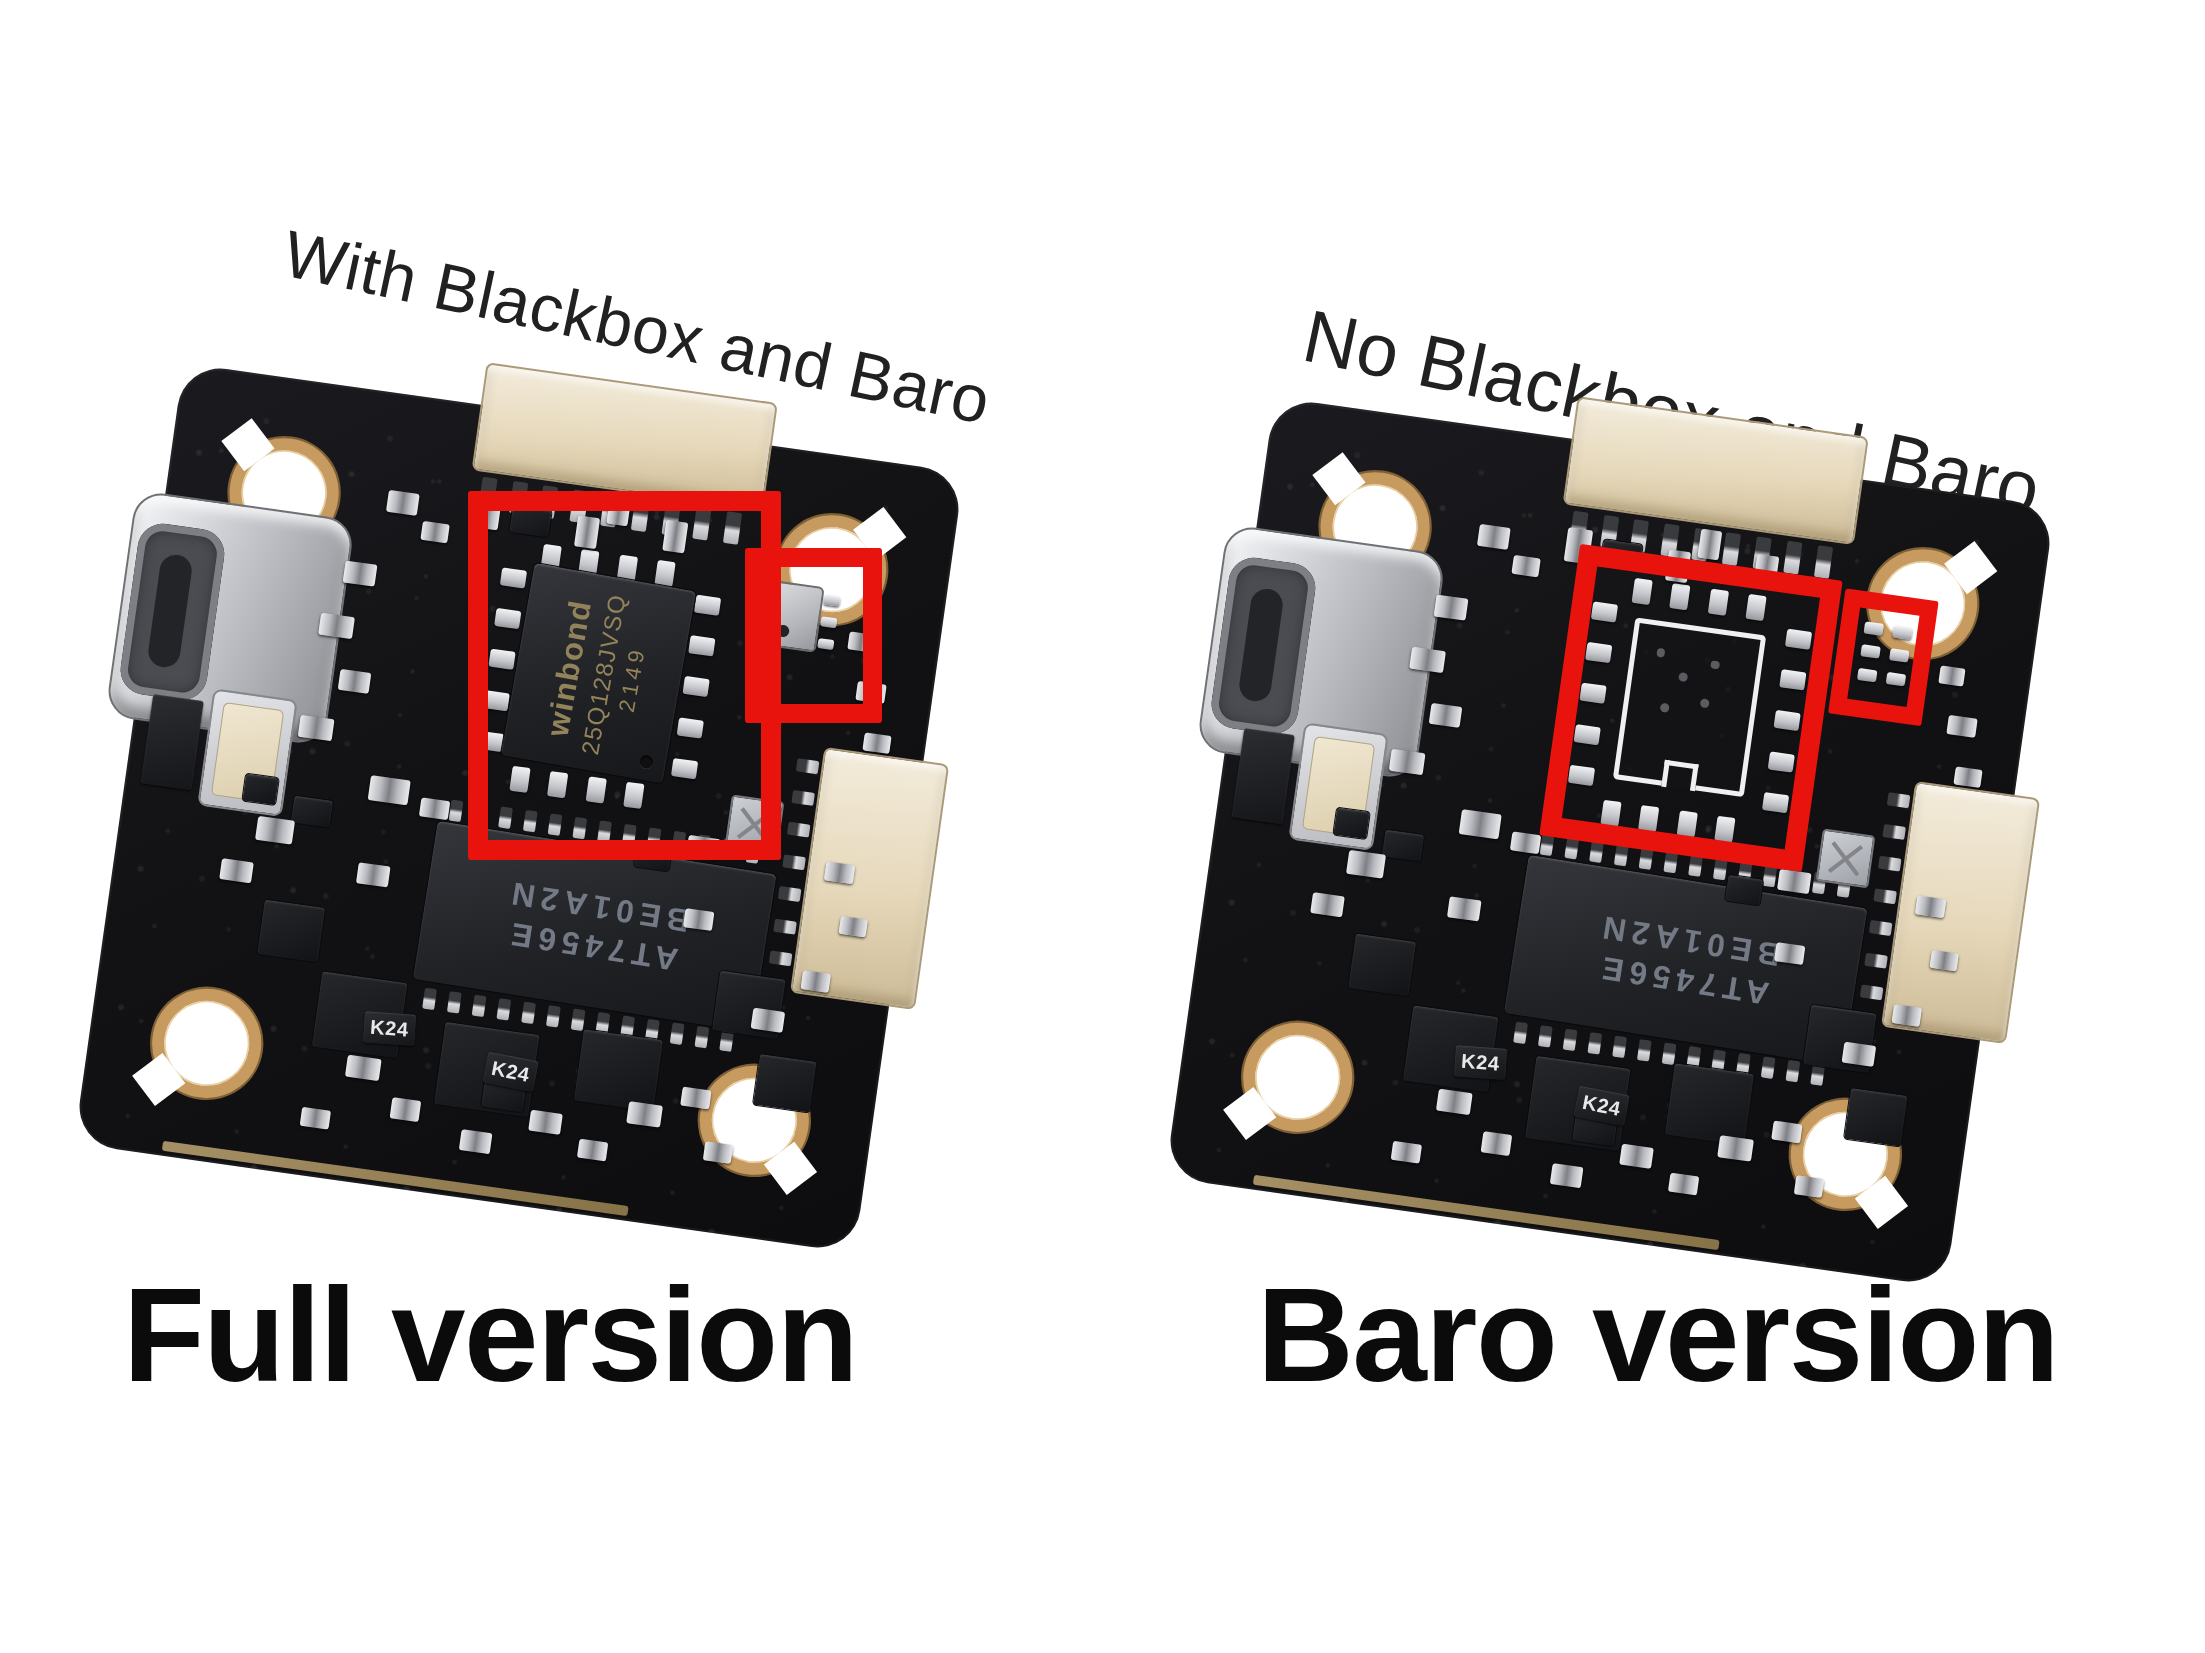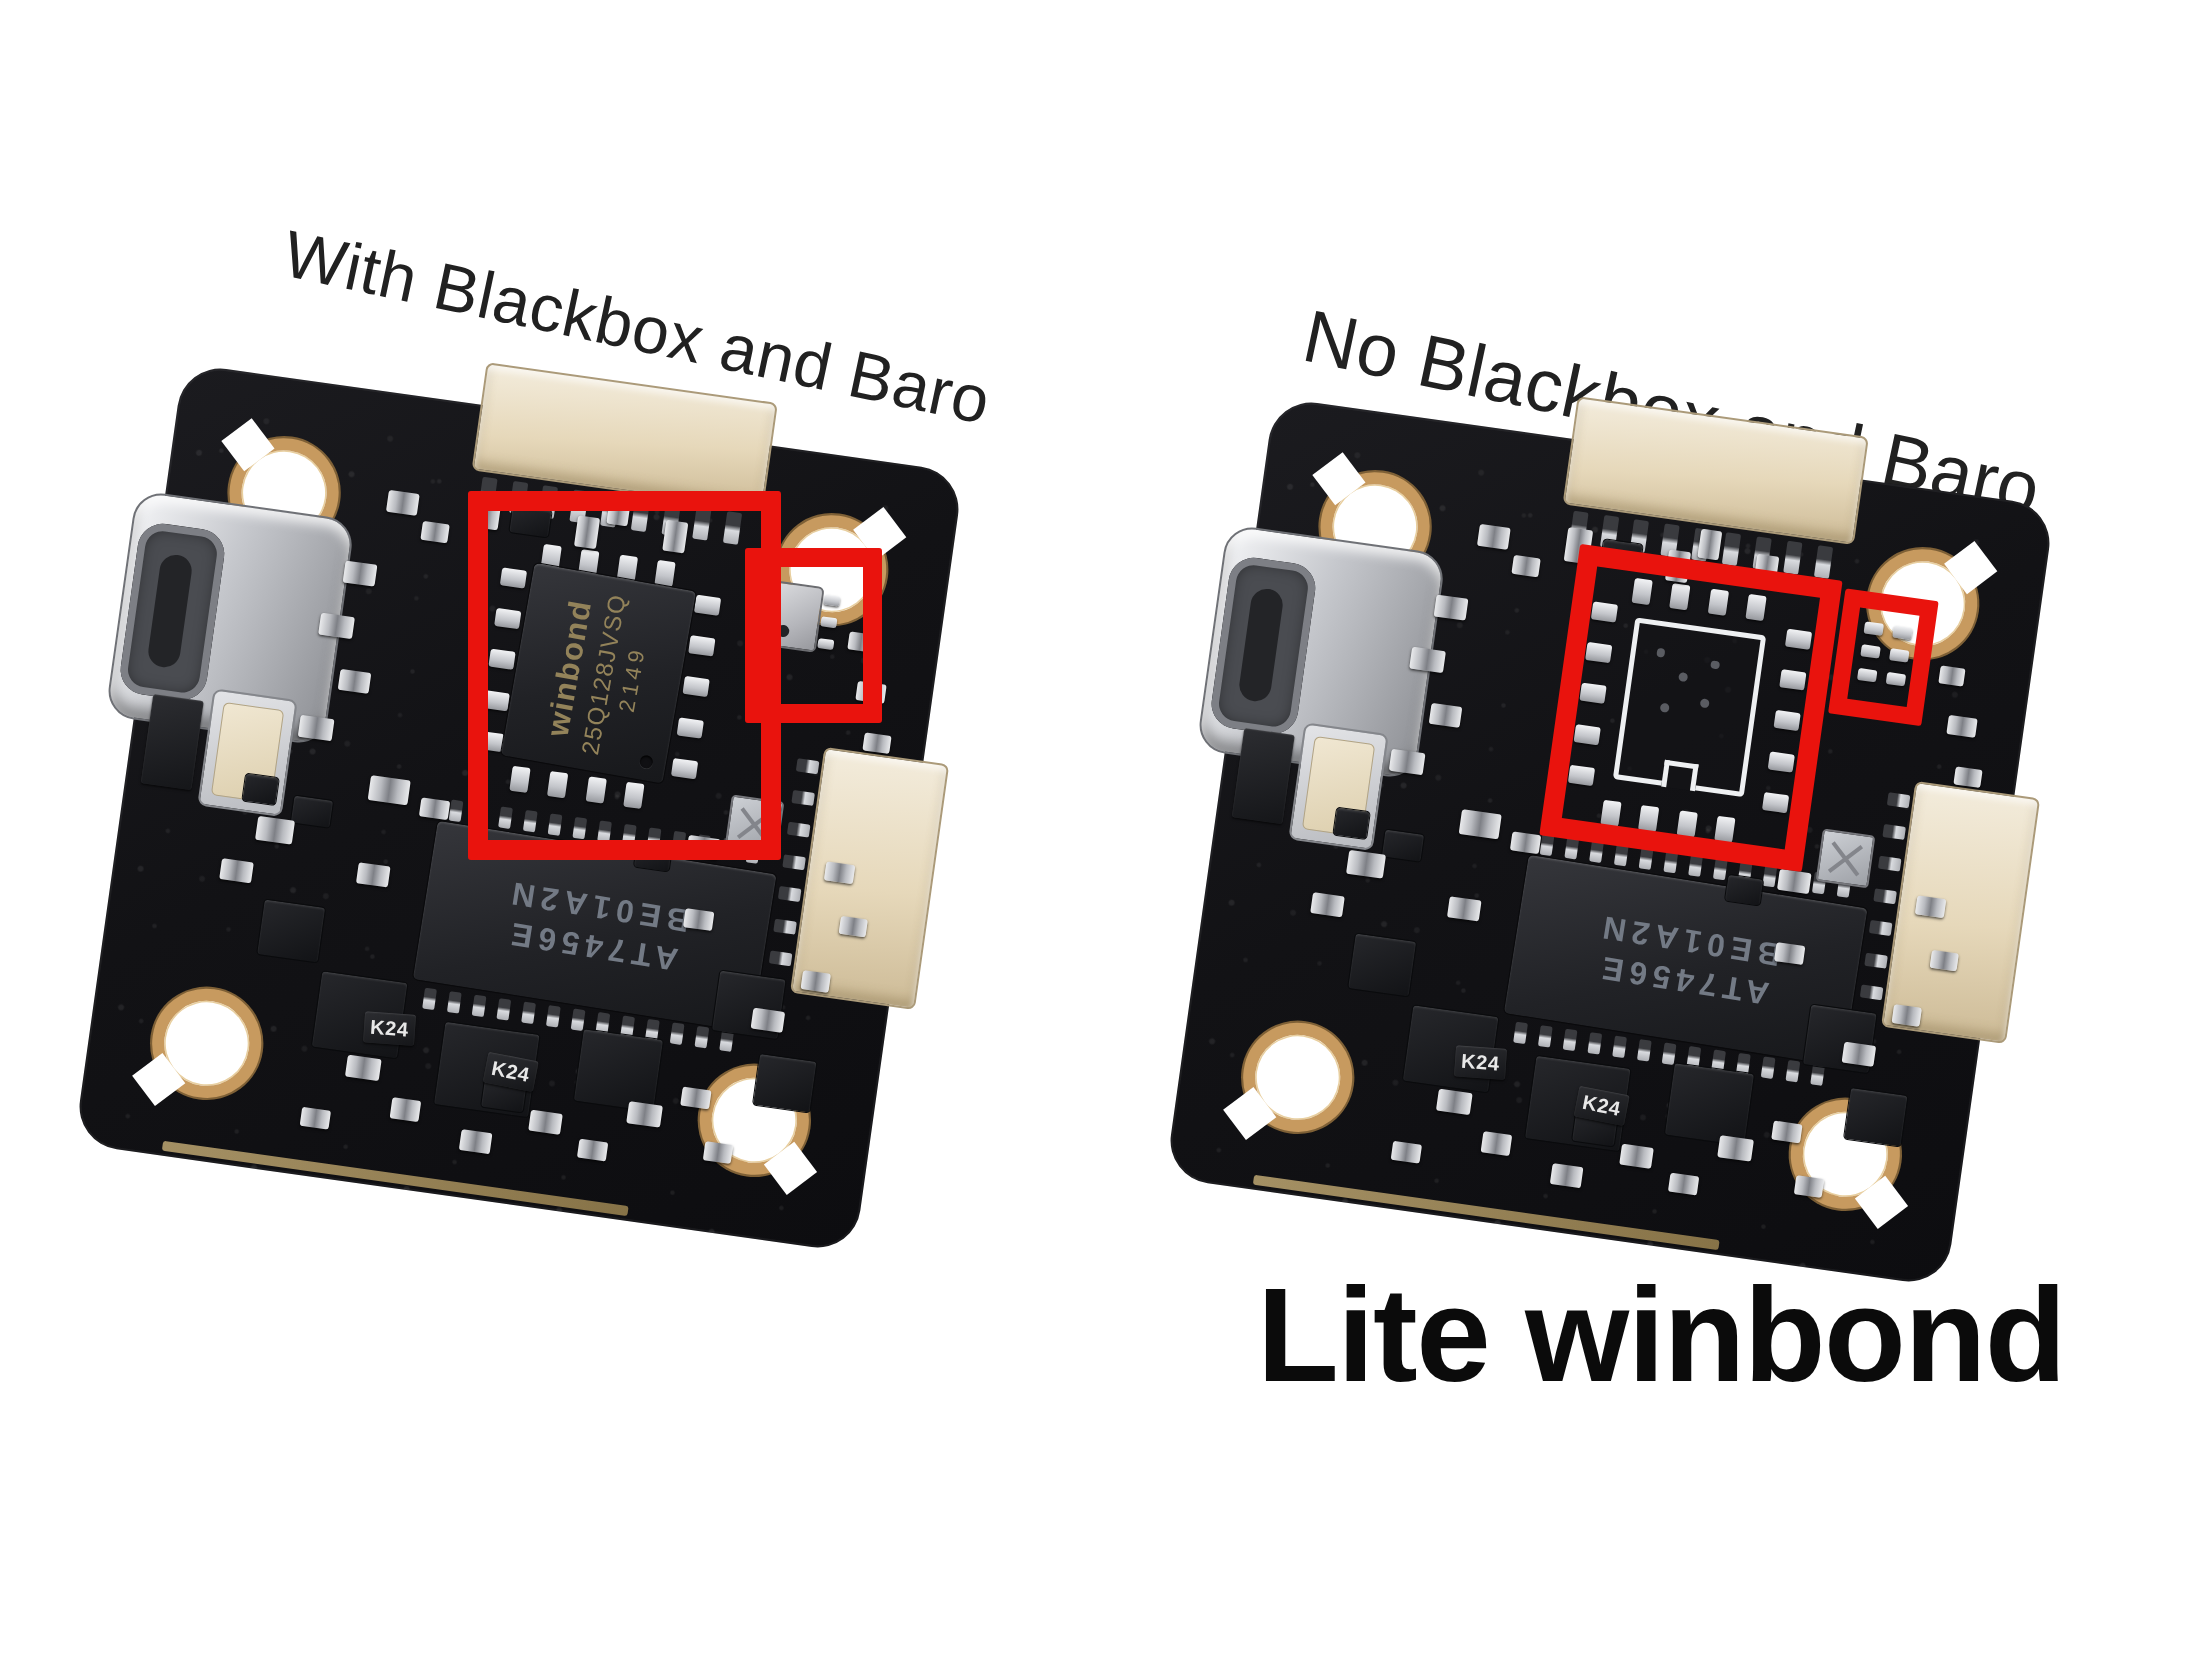--- a/index.html
+++ b/index.html
@@ -433,15 +433,16 @@
         <div class="part mark" style="inset: 0px;">K24</div>
       </div>
       <div class="part gold-edge" style="left: 88px; top: 773px; width: 470px; height: 10.3px;"></div>
       <div class="part hl hl-big-local"></div>
       <div class="part hl hl-small-local"></div>
     </div>
 
   <div class="hl hl-big-left"></div>
   <div class="hl hl-small-left"></div>
 
-  <div class="vlabel label-right">Lite winbond</div>
+  <div class="vlabel label-left">Full version</div>
+  <div class="vlabel label-right">Baro version</div>
 </div>
 
 
 </body></html>

